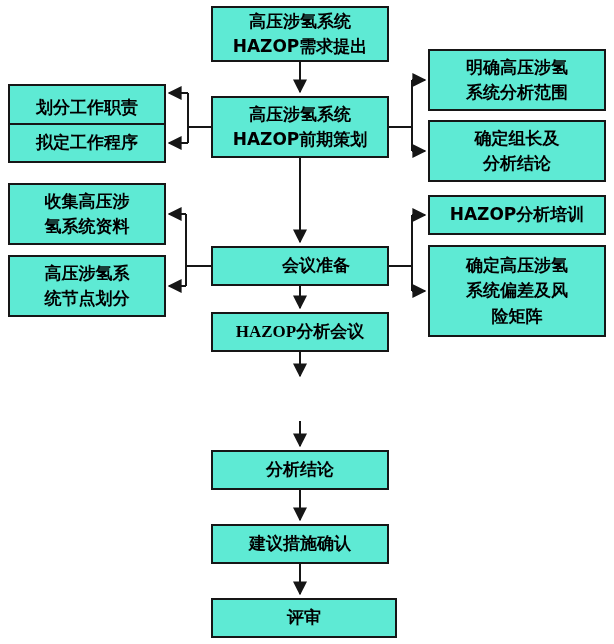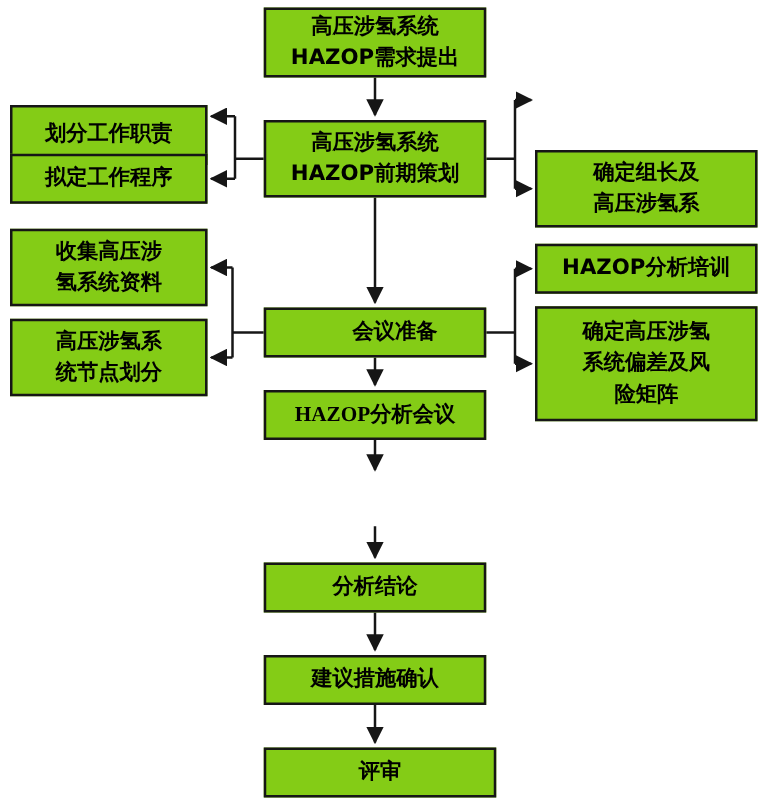--- a/index.html
+++ b/index.html
@@ -19,21 +19,21 @@
     position: absolute;
     left: 0;
     top: 0;
     width: 614px;
     height: 644px;
   }
   .box {
     position: absolute;
     box-sizing: border-box;
     border: 2px solid #161616;
-    background: #84cc16;
+    background: #5eead4;
     color: #000000;
     display: flex;
     align-items: center;
     justify-content: center;
     text-align: center;
     font-weight: bold;
     font-size: 17px;
     line-height: 1.5;
     white-space: pre-line;
     padding: 2px 4px;
@@ -111,20 +111,22 @@
   <div class="box" id="b-report">建议措施确认</div>
   <div class="box" id="b-review">评审</div>
 
   <div class="box" id="b-duty">划分工作职责</div>
   <div class="box" id="b-proc">拟定工作程序</div>
   <div class="box" id="b-collect">收集高压涉
 氢系统资料</div>
   <div class="box" id="b-nodes">高压涉氢系
 统节点划分</div>
 
+  <div class="box" id="b-scope">明确高压涉氢
+系统分析范围</div>
   <div class="box" id="b-leader">确定组长及
-高压涉氢系</div>
+分析结论</div>
   <div class="box" id="b-train">HAZOP分析培训</div>
   <div class="box" id="b-dev">确定高压涉氢
 系统偏差及风
 险矩阵</div>
 
 </div>
 
 </body></html>

